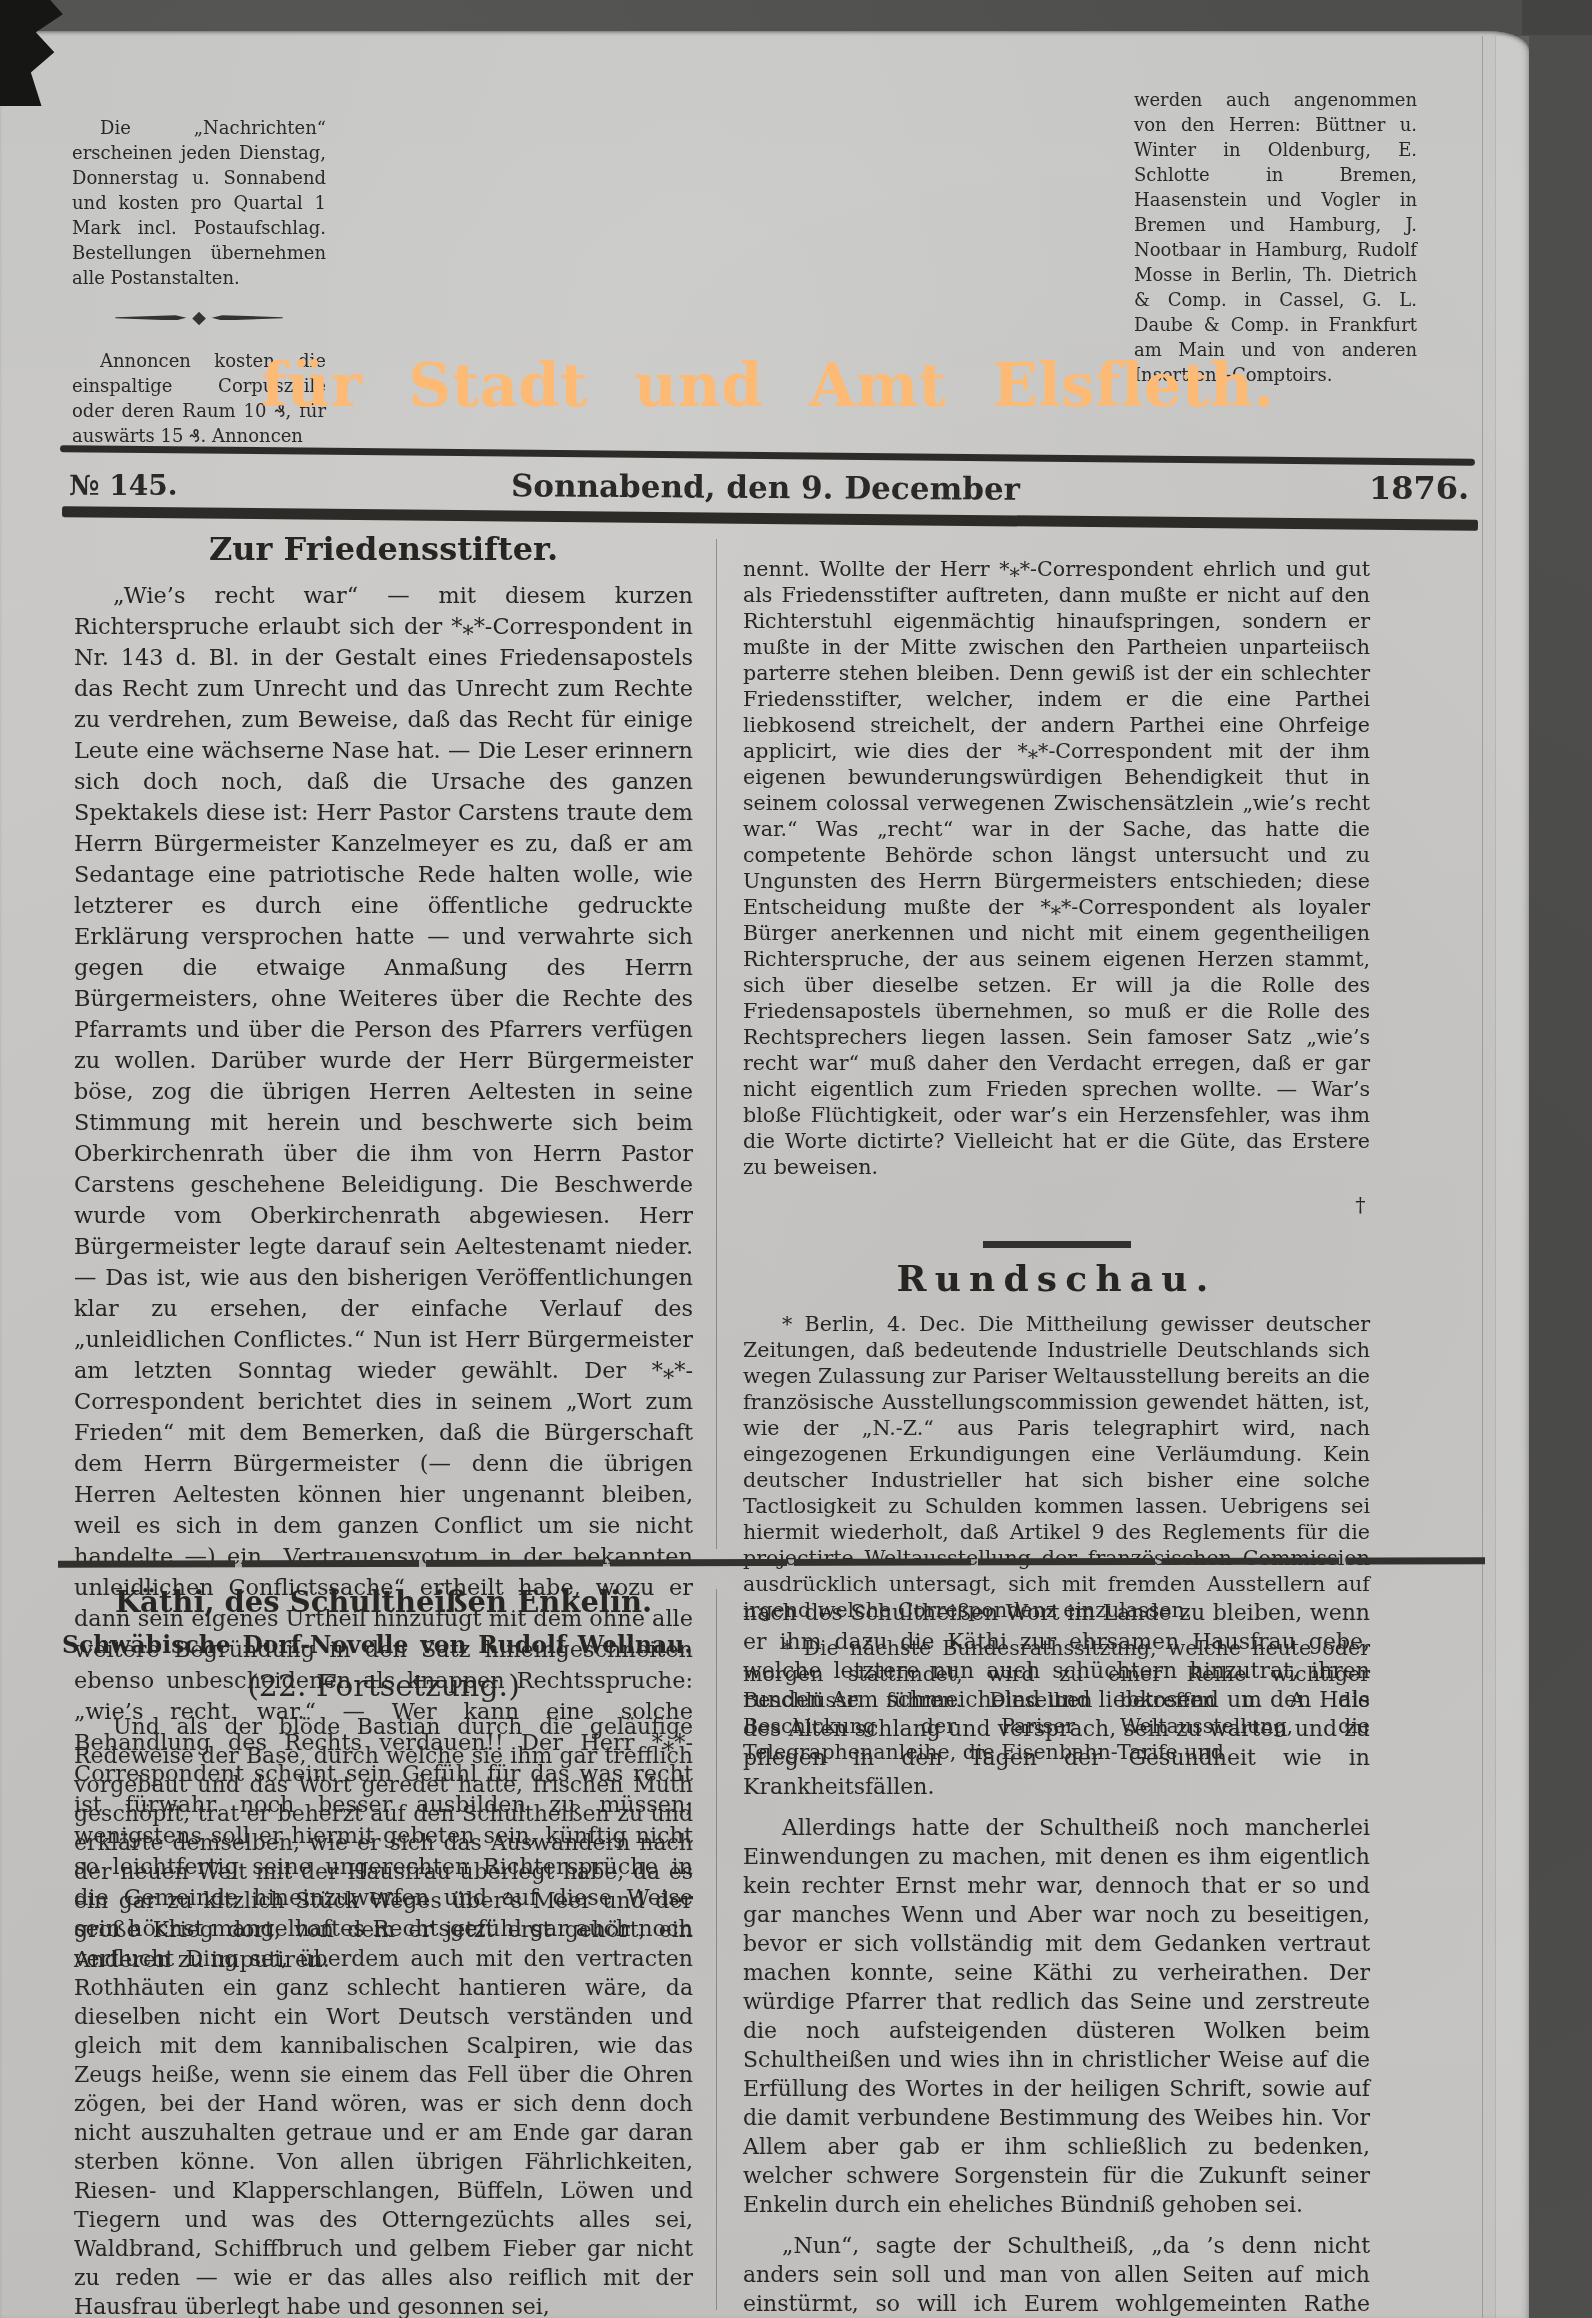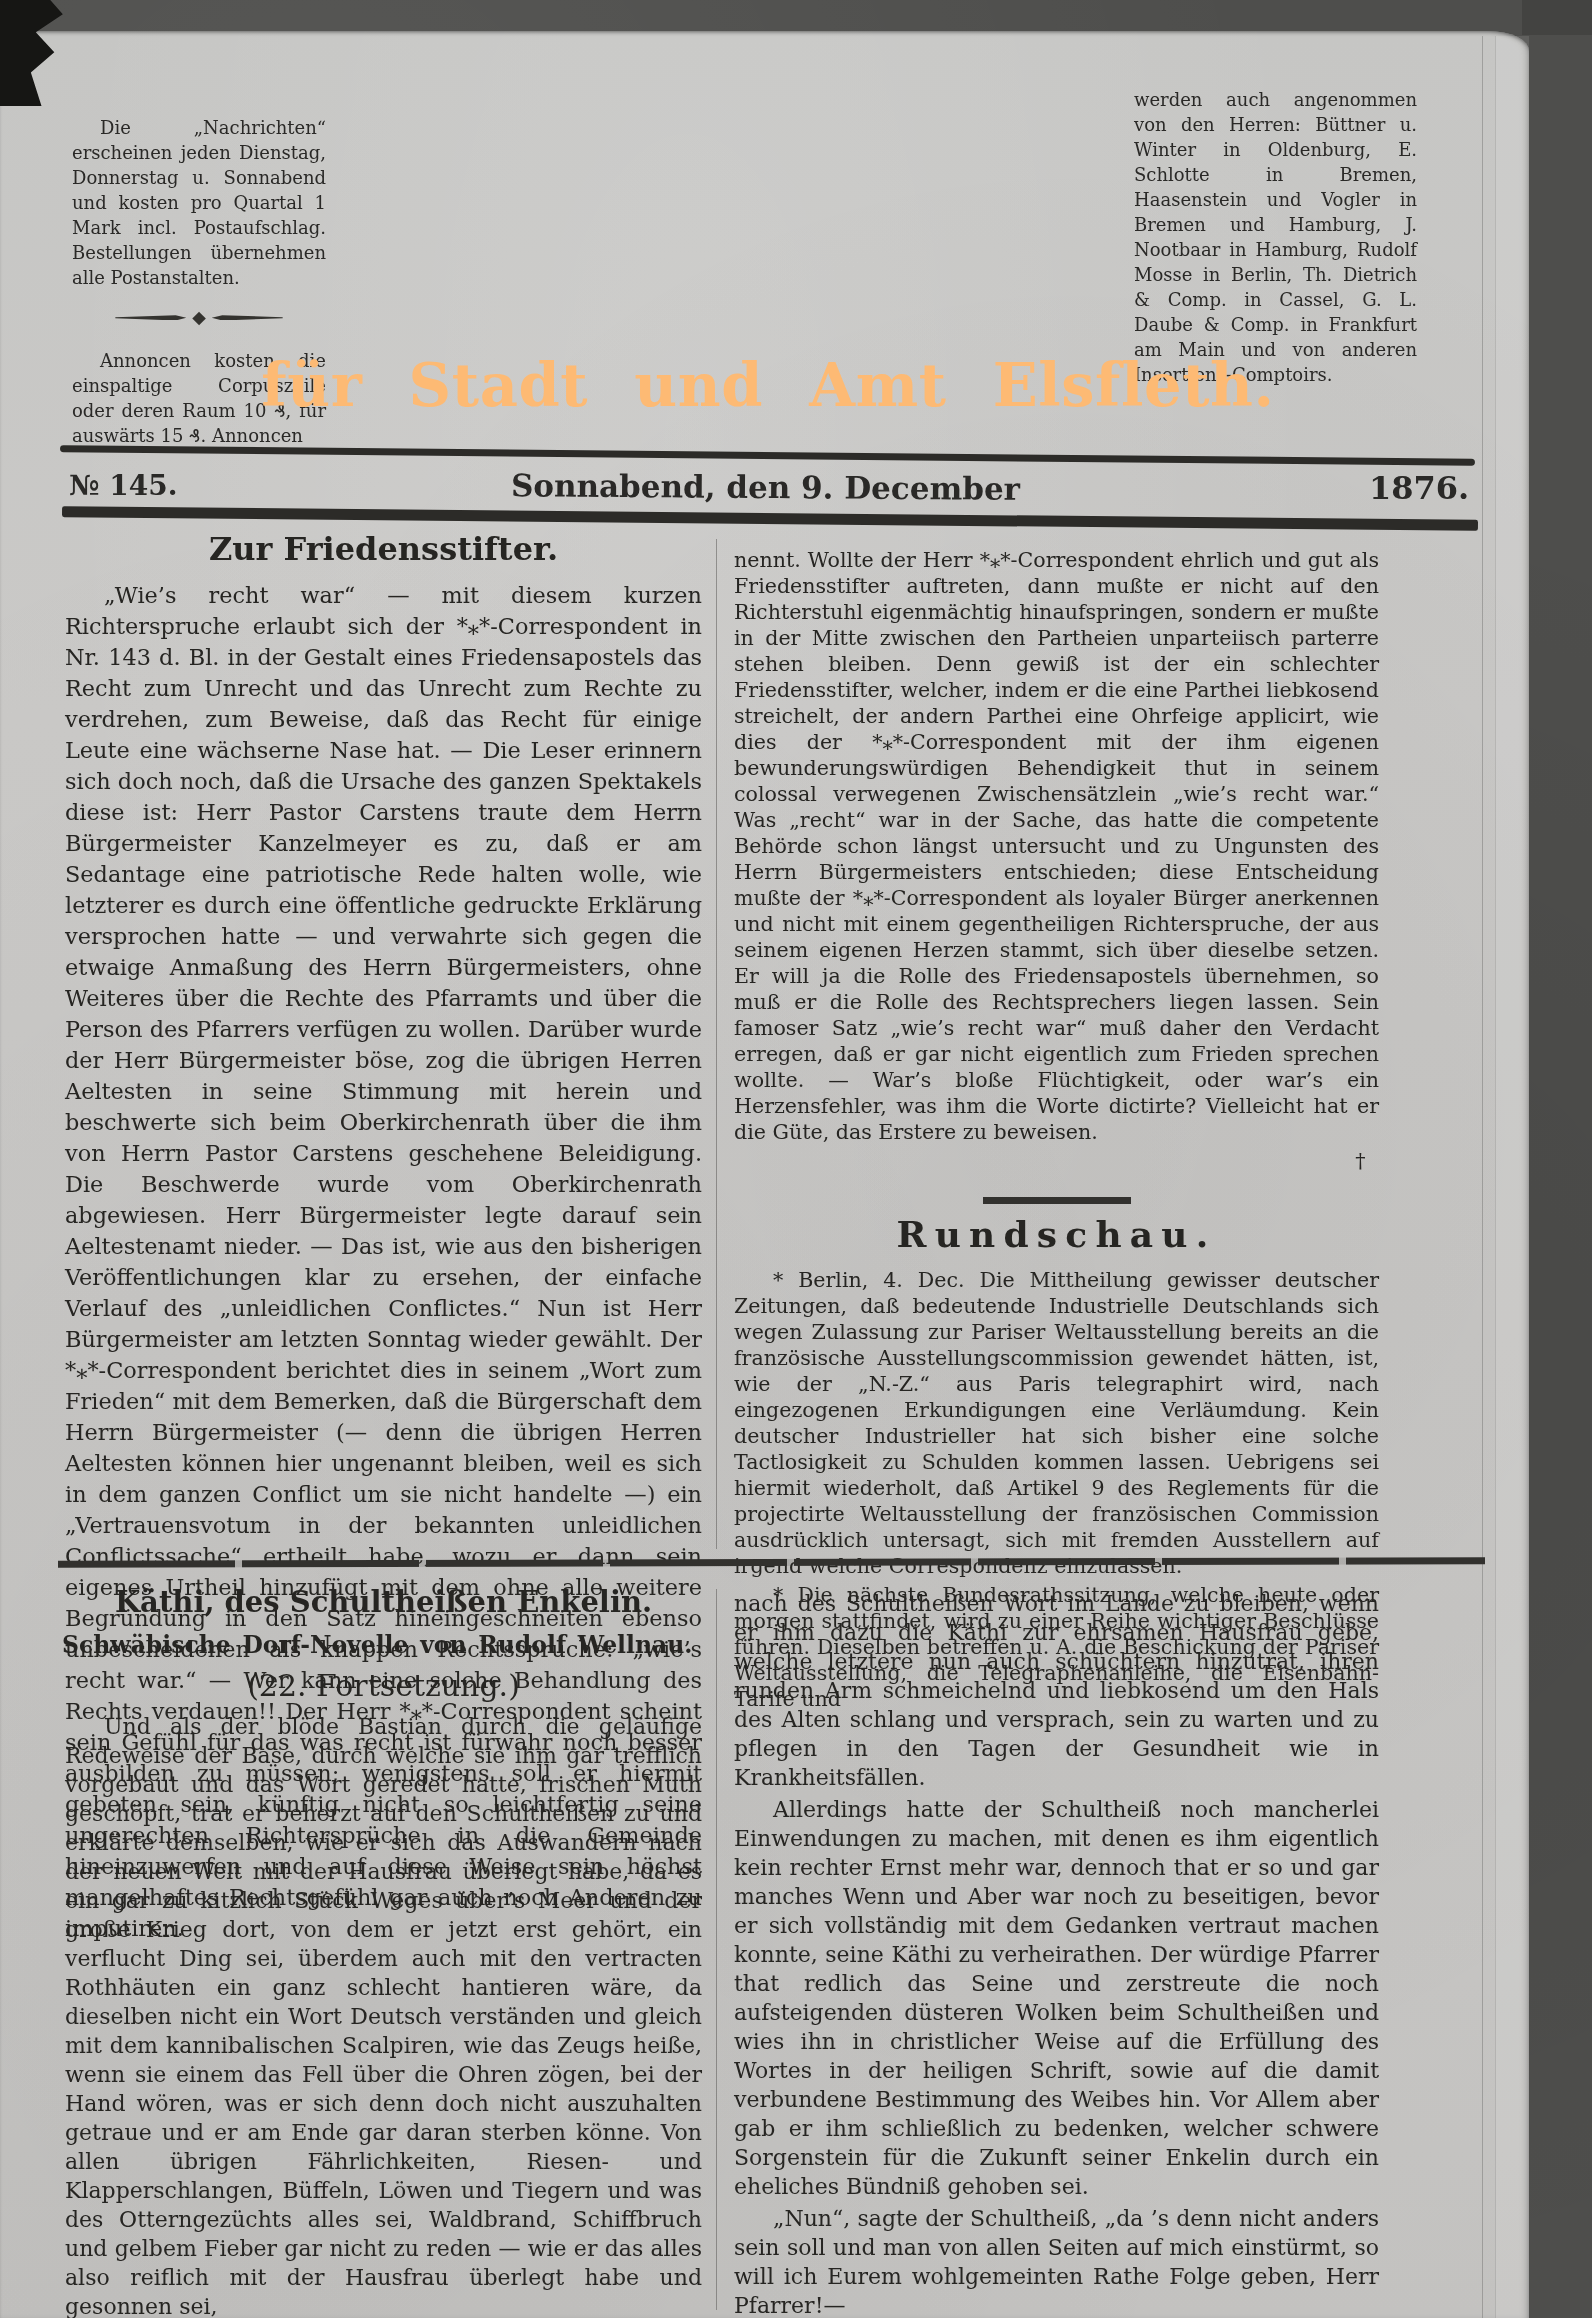--- a/index.html
+++ b/index.html
@@ -50,21 +50,21 @@
      background:repeating-linear-gradient(90deg,#32312e 0px,#32312e 177px,rgba(50,49,46,.15) 177px,rgba(50,49,46,.15) 184px);}
 
   
   .dateline{position:absolute;top:469px;font-weight:bold;color:#2a2927;}
   #issue-no{left:69px;font-size:28px;}
   #date-center{left:177px;width:1177px;text-align:center;font-size:31px;transform:rotate(0.4deg);}
   #year{left:1369px;font-size:32px;}
 
   
   .col{position:absolute;text-align:justify;}
-  .col p{margin:3px;}
+  .col p{margin:12px;}
   .col p.ind{text-indent:39px;}
   #main-left{left:62px;top:531px;width:643px;font-size:22.4px;line-height:31px;}
   #main-right{left:731px;top:529px;width:651px;font-size:20.6px;line-height:26px;}
   #feuil-left{left:62px;top:1585px;width:643px;font-size:22px;line-height:29px;}
   #feuil-right{left:731px;top:1586px;width:651px;font-size:22px;line-height:29px;}
   .vdivider{position:absolute;width:1.2px;background:rgba(70,69,66,.45);}
   #vdiv-main{left:716px;top:539px;height:1010px;}
   #vdiv-feuil{left:716px;top:1589px;height:721px;}
 
   h2.art-head{margin:0 0 13px 0;text-align:center;font-size:32px;line-height:36px;font-weight:bold;text-indent:0;}

